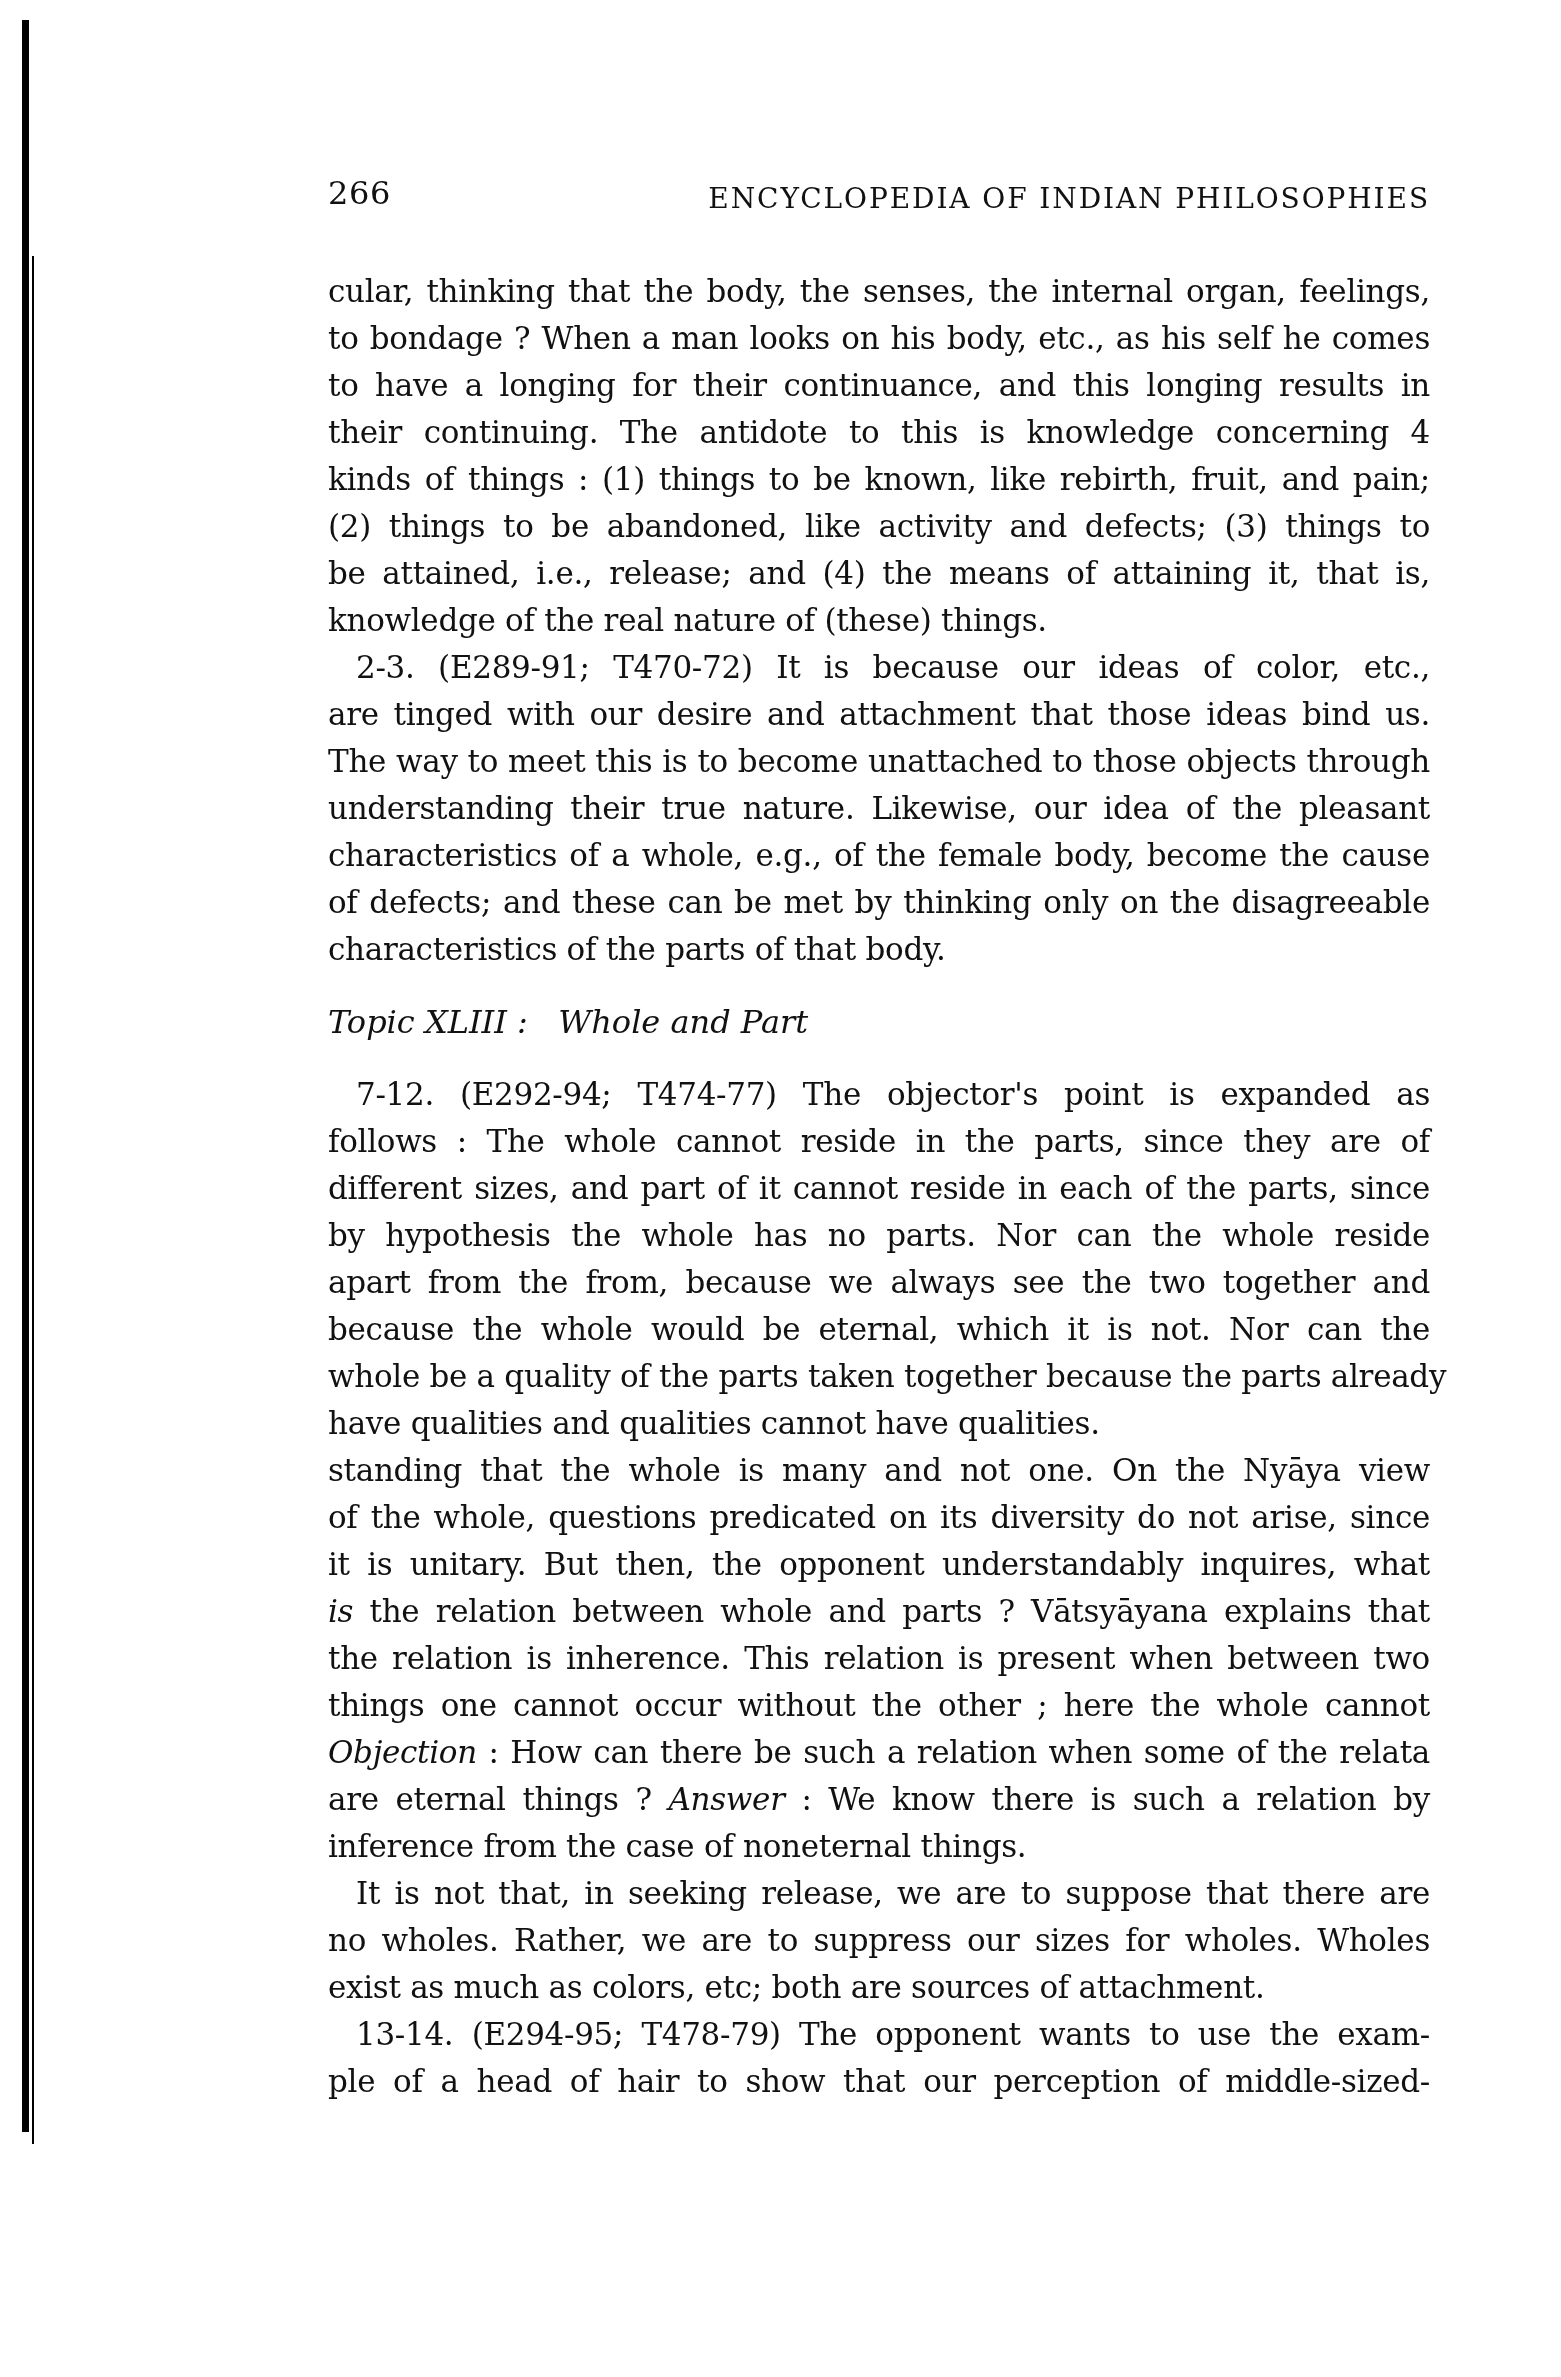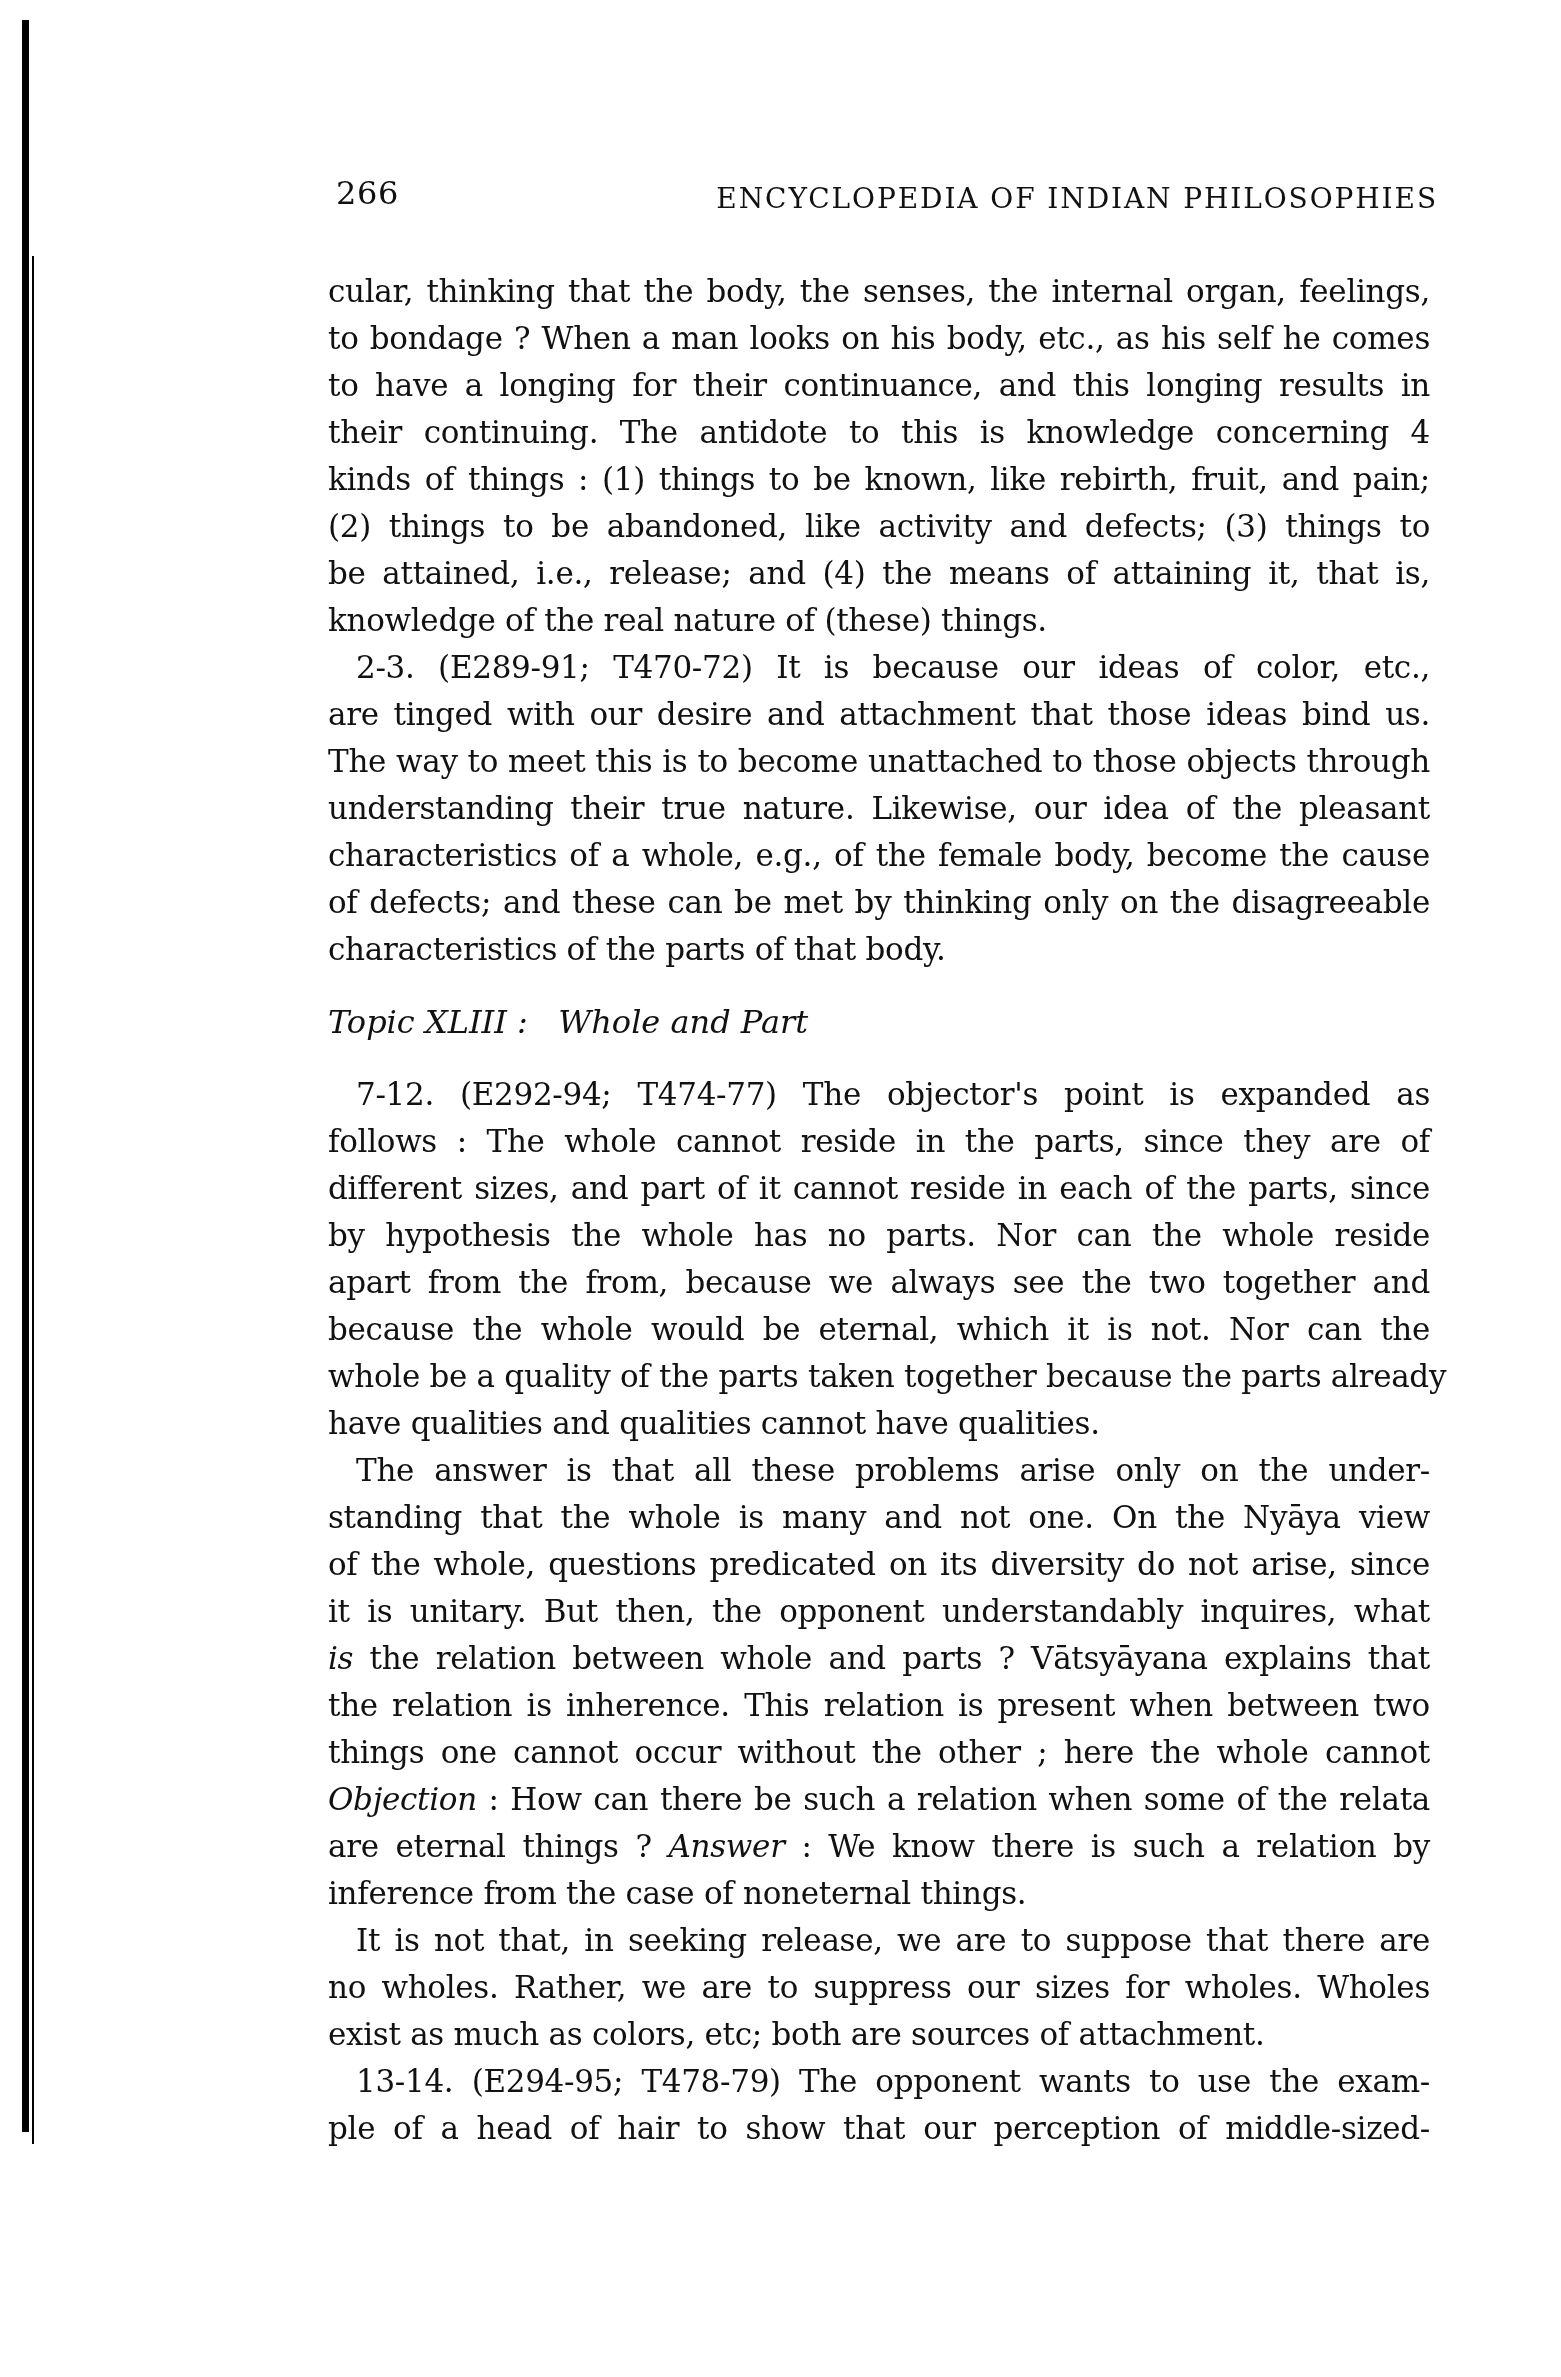--- a/index.html
+++ b/index.html
@@ -4,21 +4,21 @@
 <style>
   html, body { margin: 0; padding: 0; background: #ffffff; }
   body { width: 1562px; height: 2377px; position: relative; overflow: hidden; }
   .scan-edge { position: absolute; background: #000; }
   .page {
     position: absolute; left: 328px; top: 0; width: 1102px;
     font-family: "DejaVu Serif", "Liberation Serif", serif;
     color: #111;
   }
   .running-head {
-    position: absolute; top: 174px; left: 8px; width: 1102px; height: 38px;
+    position: absolute; top: 174px; left: 0; width: 1102px; height: 38px;
   }
   .page-number {
     position: absolute; left: 0; top: 0;
     font-size: 32px; letter-spacing: 0.6px;
   }
   .running-title {
     position: absolute; right: 0; top: 7.7px;
     font-size: 28px; letter-spacing: 1.9px;
   }
   .body { position: absolute; top: 256px; left: 0; width: 1102px; margin-top: 12px; }
@@ -83,21 +83,20 @@
       <div class="line">follows :  The whole cannot reside in the parts, since they are of</div>
       <div class="line">different sizes, and part of it cannot reside in each of the parts, since</div>
       <div class="line">by hypothesis the whole has no parts.  Nor can the whole  reside</div>
       <div class="line">apart from the from,  because we always see the two together and</div>
       <div class="line">because the whole would be eternal,  which it is not.  Nor can the</div>
       <div class="line">whole be a quality of the parts taken together because the parts already</div>
       <div class="line last">have qualities and qualities cannot have qualities.</div>
     </div>
 
     <div>
-      <div class="line indent">The answer is that all these problems arise only on the under-</div>
       <div class="line">standing that the whole is many and not one.  On the Nyāya view</div>
       <div class="line">of the whole, questions predicated on its diversity do not arise, since</div>
       <div class="line">it is unitary.  But then, the opponent understandably inquires, what</div>
       <div class="line"><span class="it">is</span> the relation between whole and parts ?  Vātsyāyana explains that</div>
       <div class="line">the relation is inherence.   This relation is present when between two</div>
       <div class="line">things one cannot occur without the other ; here the whole cannot</div>
       <div class="line"><span class="it">Objection</span> :   How can there be such a relation when some of the relata</div>
       <div class="line">are eternal things ?  <span class="it">Answer</span> :  We know there is such a relation by</div>
       <div class="line last">inference from the case of noneternal things.</div>
     </div>

